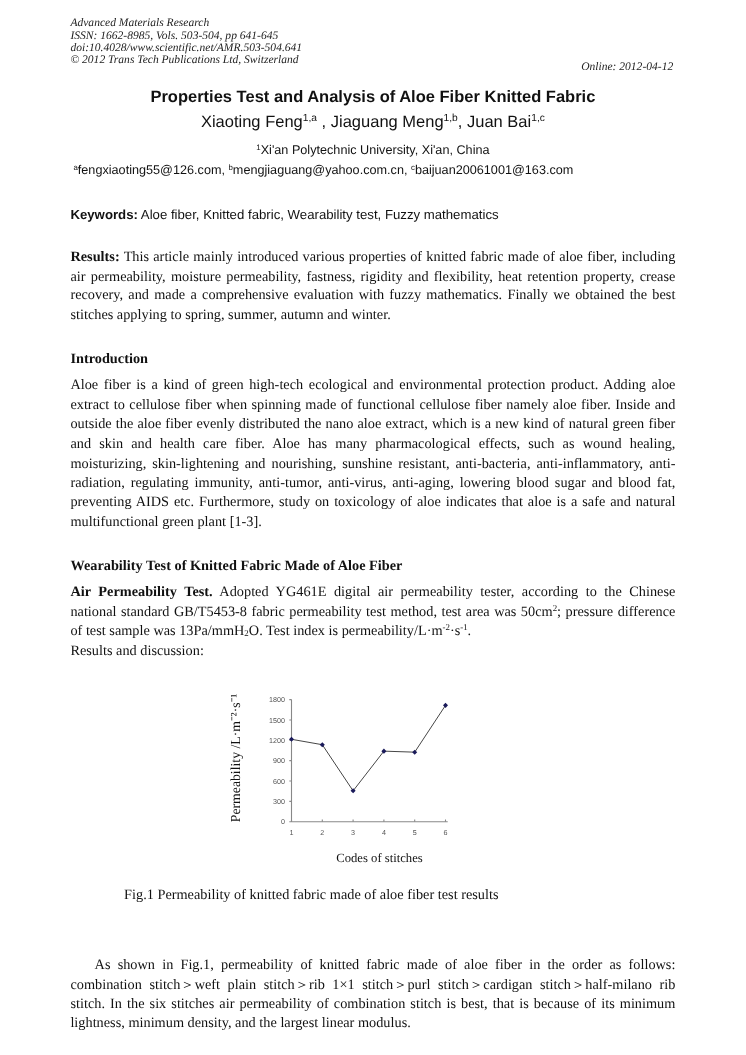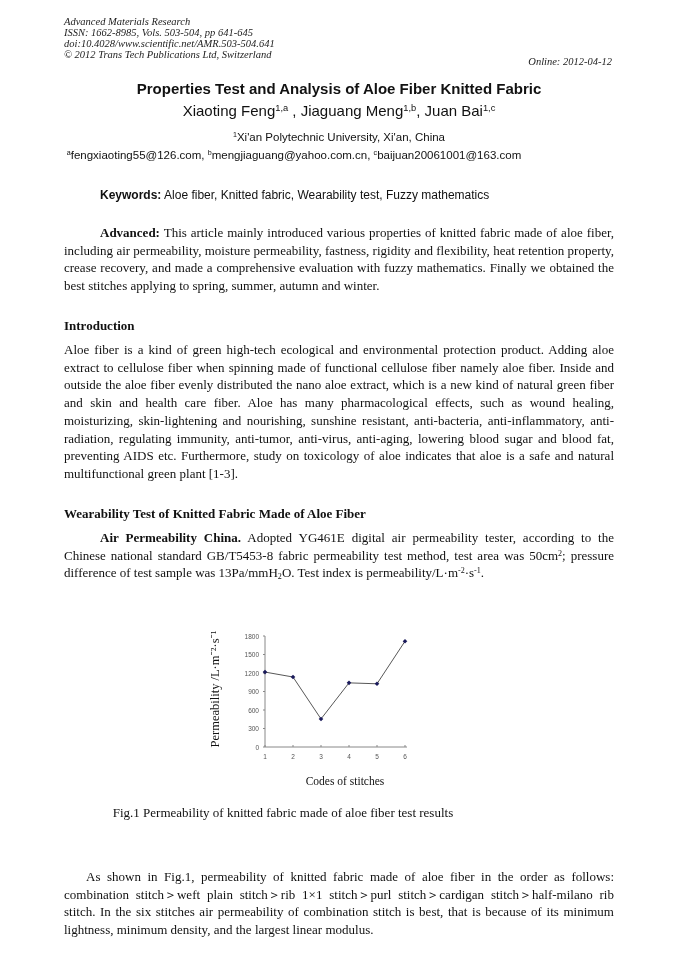--- a/index.html
+++ b/index.html
@@ -17,21 +17,21 @@
   #keywords { left: 64px; width: 550px; top: 188px; font-family: "Liberation Sans", sans-serif; font-size: 12px; }
   .body { left: 64px; width: 550px; font-family: "Liberation Serif", serif; font-size: 13px; line-height: 17.7px; text-align: justify; }
   .h { font-family: "Liberation Serif", serif; font-weight: bold; font-size: 13px; }
   #abstract { top: 224px; }
   #intro-h { left: 64px; top: 318px; }
   #intro { top: 341px; }
   #wear-h { left: 64px; top: 506px; }
   #wear { top: 529px; }
   #fig-caption { left: 0; width: 566px; top: 805px; text-align: center; font-family: "Liberation Serif", serif; font-size: 13px; }
   #discussion { top: 868px; text-indent: 22px; }
-  .kw-label, .ab-label, .ap-label { font-weight: bold; margin-left: 36px; }
+  .kw-label, .ab-label, .ap-label { font-weight: bold; }
   #chart { left: 200px; top: 628px; width: 220px; height: 160px; }
   .ylab-wrap { position: absolute; left: 200px; top: 628px; width: 28px; height: 122px; }
   .ylab { position: absolute; left: 50%; top: 50%; transform: translate(-50%, -50%) rotate(-90deg); white-space: nowrap; font-family: "Liberation Serif", serif; font-size: 12.5px; }
   #xlab { left: 0; width: 678px; top: 775px; text-align: center; font-family: "Liberation Serif", serif; font-size: 11.5px; padding-left: 6px; }
 </style>
 </head>
 <body>
 
 <div id="hdr-left" class="abs hdr">
   <div>Advanced Materials Research</div>
@@ -52,33 +52,34 @@
 <div id="emails" class="abs">
   <sup>a</sup><span>fengxiaoting55@126.com</span><span>, </span><sup>b</sup><span>mengjiaguang@yahoo.com.cn</span><span>, </span><sup>c</sup><span>baijuan20061001@163.com</span>
 </div>
 
 <div id="keywords" class="abs">
   <span class="kw-label">Keywords:</span>
   <span>Aloe fiber, Knitted fabric, Wearability test, Fuzzy mathematics</span>
 </div>
 
 <div id="abstract" class="abs body">
-  <span class="ab-label">Advanced:</span>
+  <span class="ab-label">Results:</span>
   <span>This article mainly introduced various properties of knitted fabric made of aloe fiber, including air permeability, moisture permeability, fastness, rigidity and flexibility, heat retention property, crease recovery, and made a comprehensive evaluation with fuzzy mathematics. Finally we obtained the best stitches applying to spring, summer, autumn and winter.</span>
 </div>
 
 <div id="intro-h" class="abs h">Introduction</div>
 <div id="intro" class="abs body">Aloe fiber is a kind of green high-tech ecological and environmental protection product. Adding aloe extract to cellulose fiber when spinning made of functional cellulose fiber namely aloe fiber. Inside and outside the aloe fiber evenly distributed the nano aloe extract, which is a new kind of natural green fiber and skin and health care fiber. Aloe has many pharmacological effects, such as wound healing, moisturizing, skin-lightening and nourishing, sunshine resistant, anti-bacteria, anti-inflammatory, anti-radiation, regulating immunity, anti-tumor, anti-virus, anti-aging, lowering blood sugar and blood fat, preventing AIDS etc. Furthermore, study on toxicology of aloe indicates that aloe is a safe and natural multifunctional green plant [1-3].</div>
 
 <div id="wear-h" class="abs h">Wearability Test of Knitted Fabric Made of Aloe Fiber</div>
 <div id="wear" class="abs body">
   <div>
-    <span class="ap-label">Air Permeability China.</span>
+    <span class="ap-label">Air Permeability Test.</span>
     <span>Adopted YG461E digital air permeability tester, according to the Chinese national standard GB/T5453-8 fabric permeability test method, test area was 50cm</span><sup>2</sup><span>; pressure difference of test sample was 13Pa/mmH</span><sub>2</sub><span>O. Test index is permeability/L·m</span><sup>-2</sup><span>·s</span><sup>-1</sup><span>.</span>
   </div>
+  <div>Results and discussion:</div>
 </div>
 
 <div class="ylab-wrap">
   <div class="ylab">Permeability /L·m⁻²·s⁻¹</div>
 </div>
 <svg id="chart" class="abs" viewBox="0 0 220 160" width="220" height="160">
   <g id="chart-axes">
       <line x1="65" y1="8" x2="65" y2="119" stroke="#888" stroke-width="1"></line>
       <line x1="65" y1="119" x2="207" y2="119" stroke="#888" stroke-width="1"></line>
       <line x1="63" y1="119" x2="65" y2="119" stroke="#888" stroke-width="1"></line>

